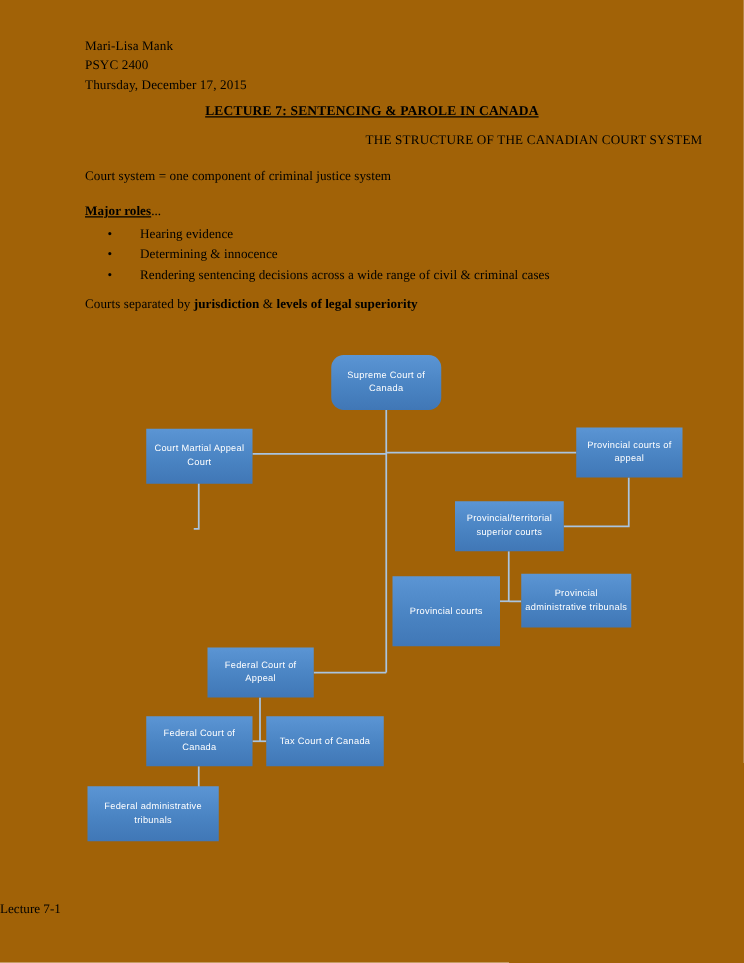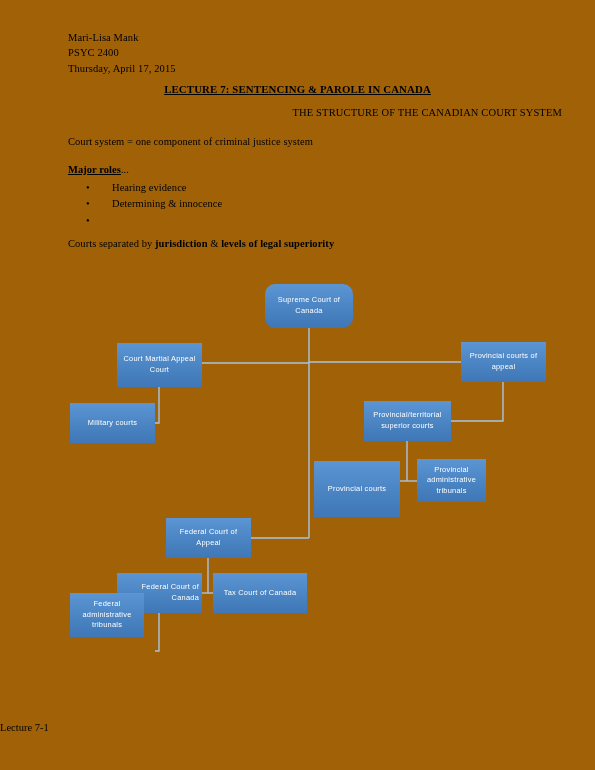--- a/index.html
+++ b/index.html
@@ -152,34 +152,34 @@
   .node span { display: block; padding: 0 3px; }
 </style>
 </head>
 <body>
 
 <div class="page">
 
   <div class="header-block">
     <span class="header-line">Mari-Lisa Mank</span>
     <span class="header-line">PSYC 2400</span>
-    <span class="header-line">Thursday, April 17, 2015</span>
+    <span class="header-line">Thursday, December 17, 2015</span>
   </div>
 
   <div class="lecture-title">LECTURE 7: SENTENCING &amp; PAROLE IN CANADA</div>
   <div class="subtitle">THE STRUCTURE OF THE CANADIAN COURT SYSTEM</div>
 
   <div class="para-court-system">Court system = one component of criminal justice system</div>
 
   <div class="major-roles"><span class="bold">Major roles</span><span>...</span></div>
 
   <ul class="bullet-list">
     <li><span class="dot">•</span><span>Hearing evidence</span></li>
     <li><span class="dot">•</span><span>Determining &amp; innocence</span></li>
-    <li><span class="dot">•</span></li>
+    <li><span class="dot">•</span><span>Rendering sentencing decisions across a wide range of civil &amp; criminal cases</span></li>
   </ul>
 
   <div class="para-jurisdiction"><span>Courts separated by </span><span class="bold">jurisdiction</span><span> &amp; </span><span class="bold">levels of legal superiority</span></div>
 
   <div class="diagram">
     <svg class="connectors" viewBox="0 0 595 770" width="595" height="770" xmlns="http://www.w3.org/2000/svg">
       <g fill="none" stroke="#a9c4e0" stroke-width="1.4">
 
         <path d="M 309 328 L 309 538"></path>
 
@@ -208,48 +208,45 @@
       </div>
 
     <div class="node" style="left:117px; top:343px; width:85px; height:44px;">
         <span>Court Martial Appeal Court</span>
       </div>
 
     <div class="node" style="left:461px; top:342px; width:85px; height:40px;">
         <span>Provincial courts of appeal</span>
       </div>
 
-    <div class="node" style="left:70px; top:403px; width:85px; height:40px;">
-        <span>Military courts</span>
-      </div>
 
     <div class="node" style="left:364px; top:401px; width:87px; height:40px;">
         <span>Provincial/territorial superior courts</span>
       </div>
 
     <div class="node" style="left:314px; top:461px; width:86px; height:56px;">
         <span>Provincial courts</span>
       </div>
 
-    <div class="node" style="left:417px; top:459px; width:69px; height:43px;">
+    <div class="node" style="left:417px; top:459px; width:88px; height:43px;">
         <span>Provincial administrative tribunals</span>
       </div>
 
     <div class="node" style="left:166px; top:518px; width:85px; height:40px;">
         <span>Federal Court of Appeal</span>
       </div>
 
-    <div class="node" style="left:117px; top:573px; width:85px; height:40px;text-align:right;">
+    <div class="node" style="left:117px; top:573px; width:85px; height:40px;">
         <span>Federal Court of Canada</span>
       </div>
 
     <div class="node" style="left:213px; top:573px; width:94px; height:40px;">
         <span>Tax Court of Canada</span>
       </div>
 
-    <div class="node" style="left:70px; top:593px; width:74px; height:44px;">
+    <div class="node" style="left:70px; top:629px; width:105px; height:44px;">
         <span>Federal administrative tribunals</span>
       </div>
   </div>
 
   <div class="footer">Lecture 7-1</div>
 
 </div>
 
 </body></html>

